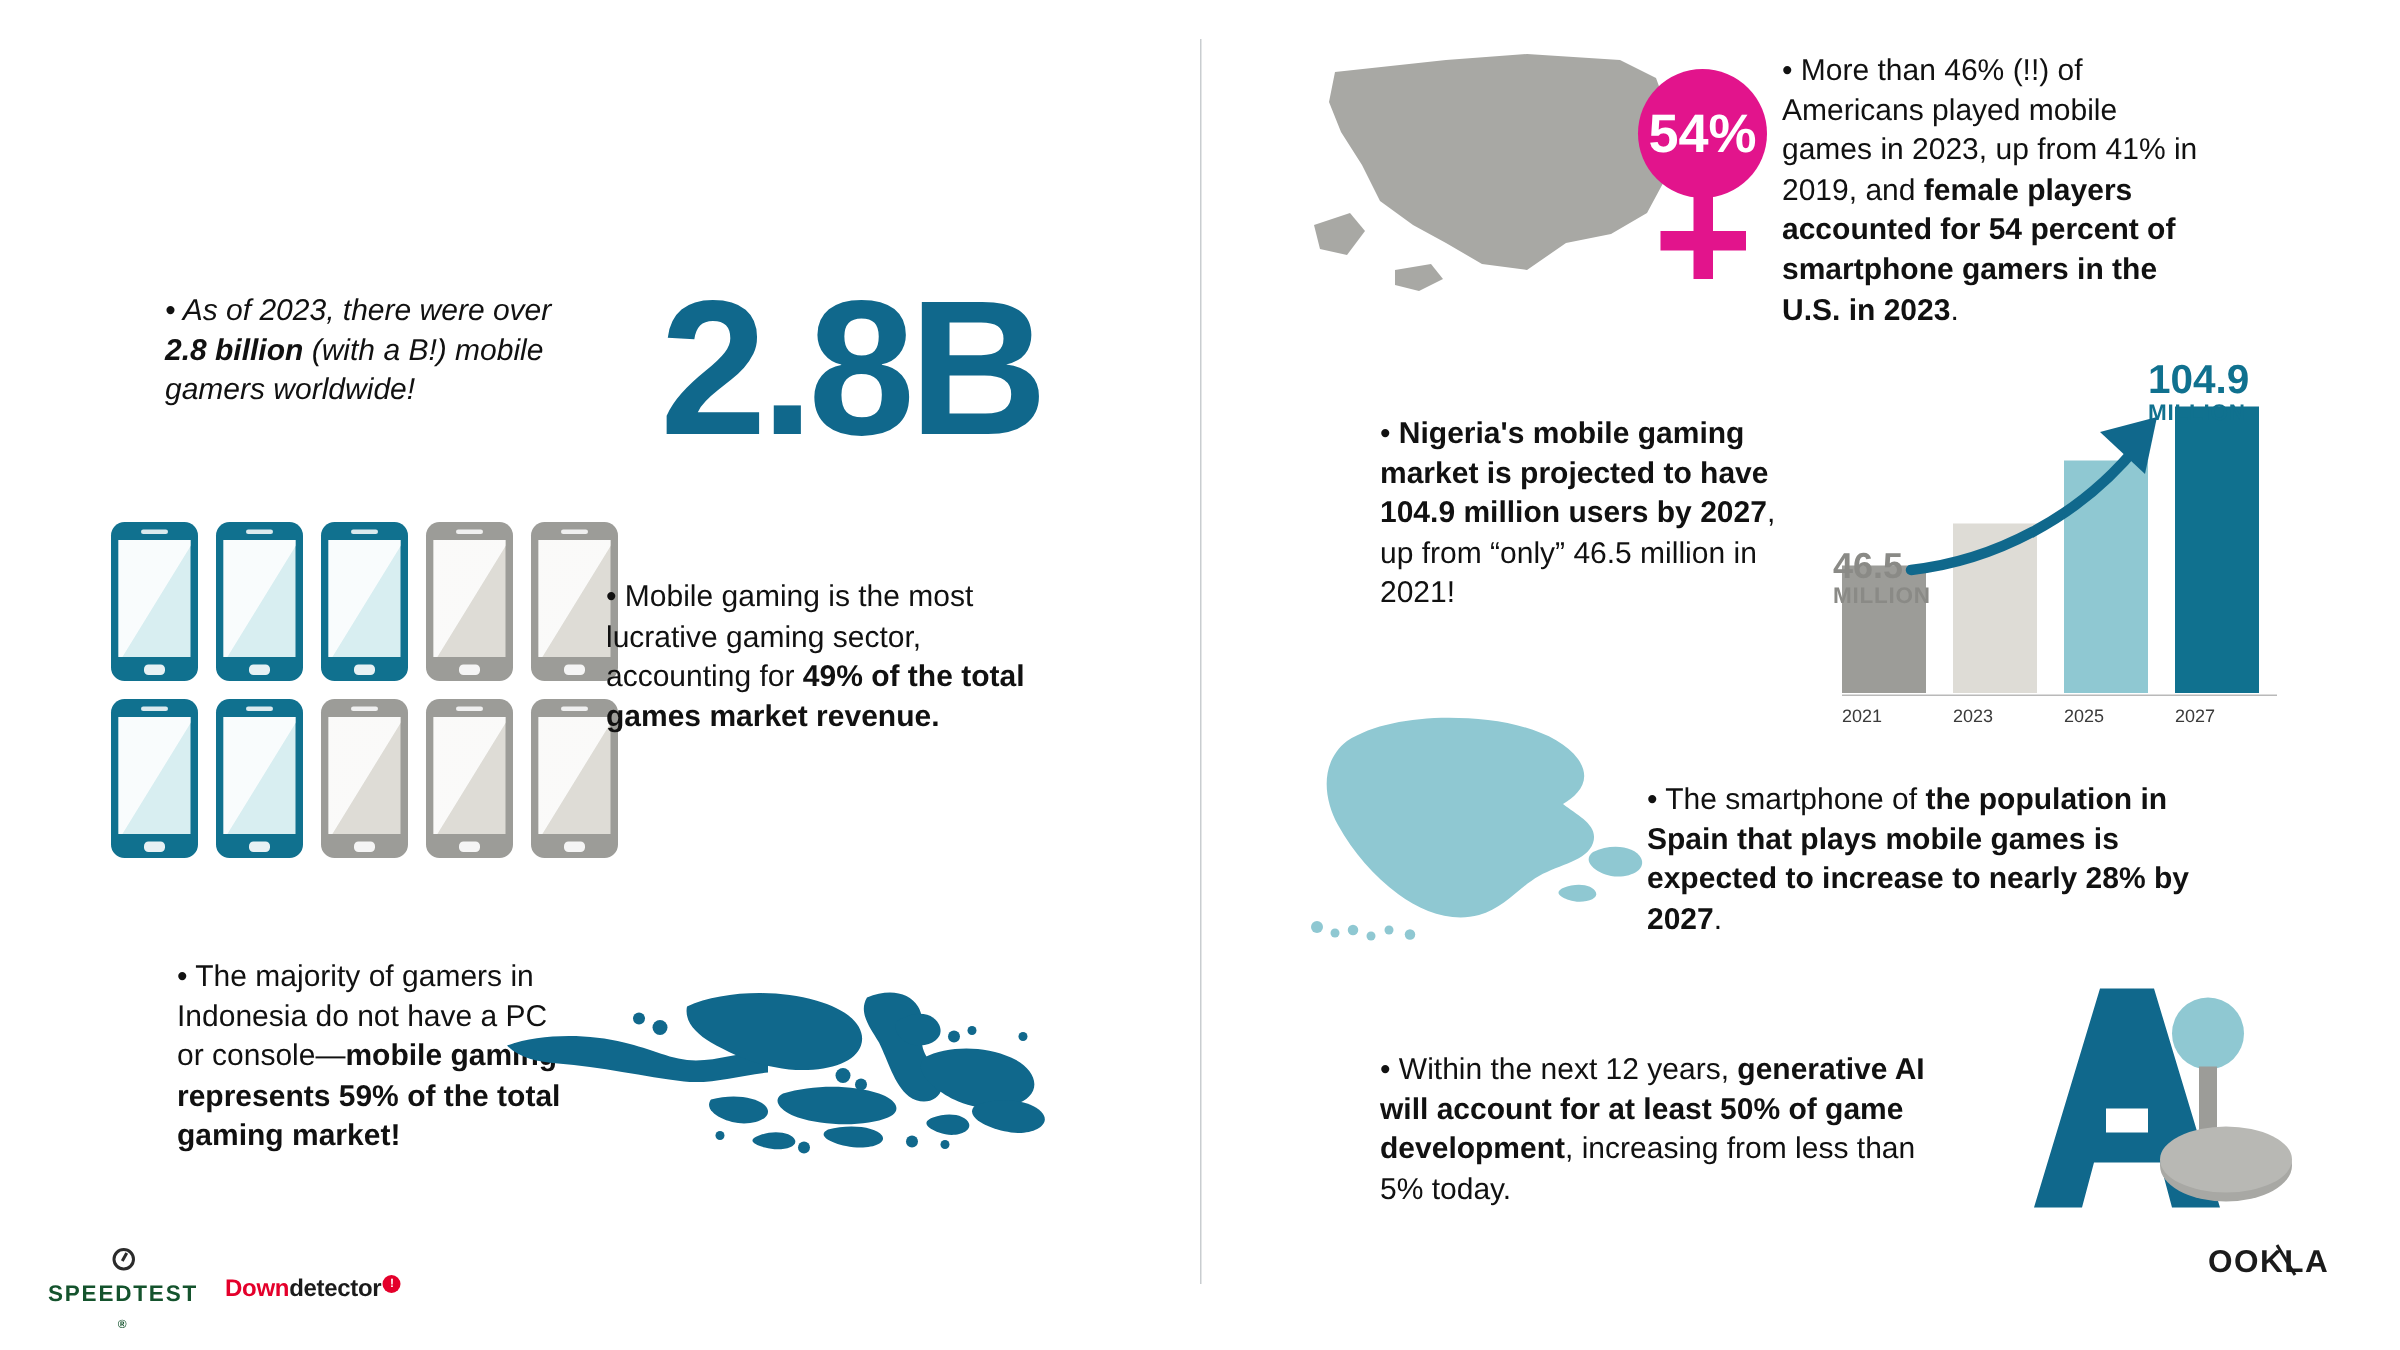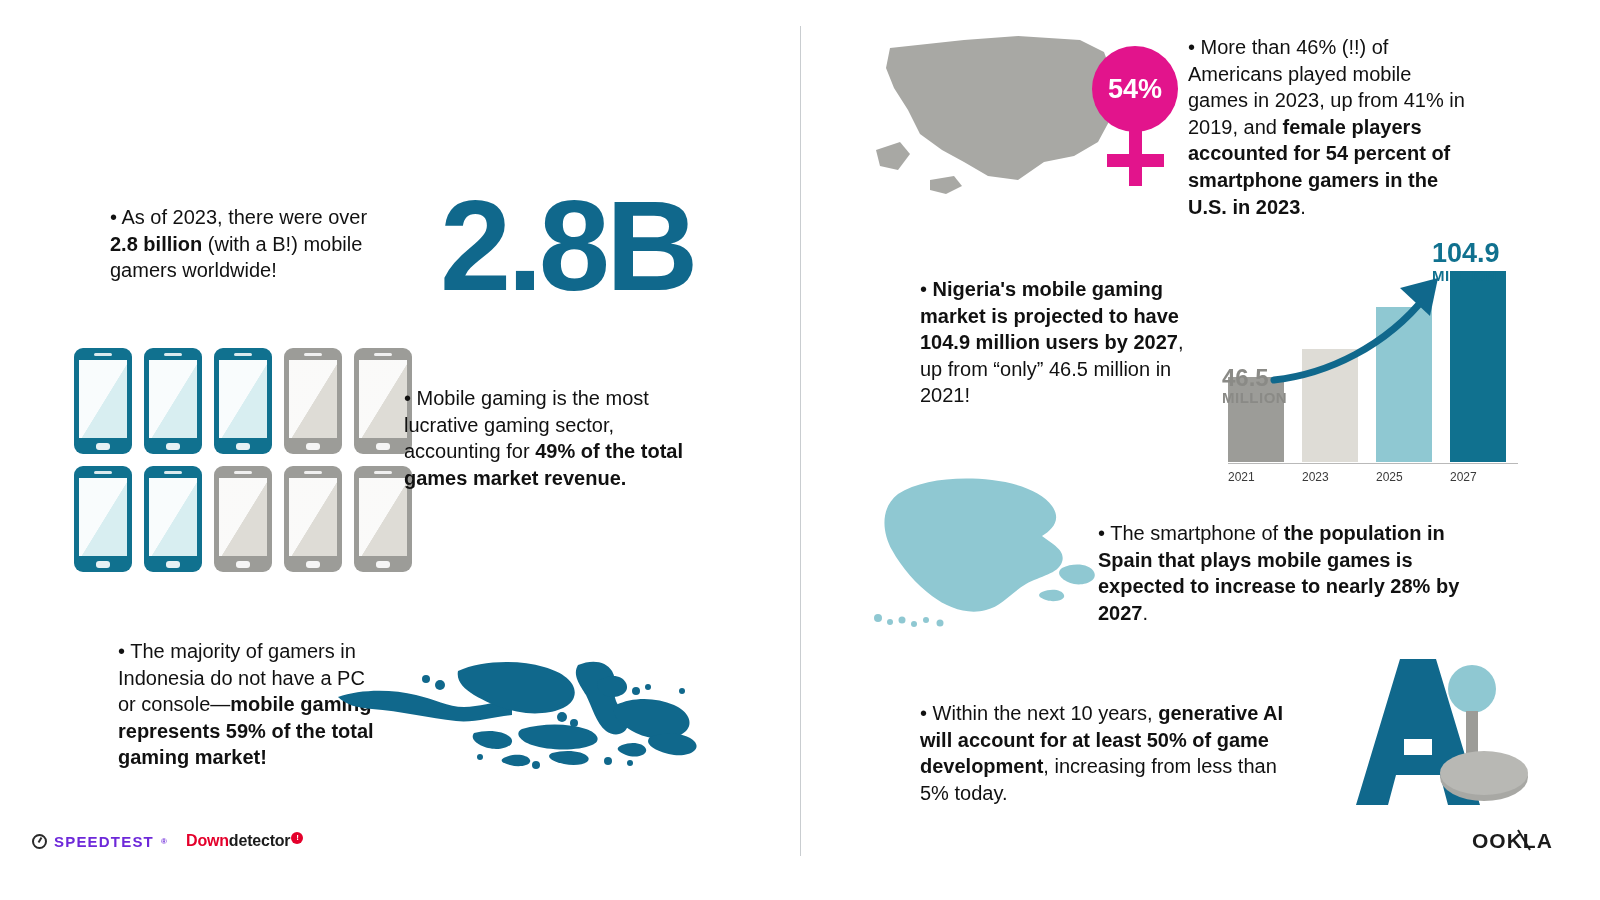--- a/index.html
+++ b/index.html
@@ -41,21 +41,21 @@
     font-weight: bold;
     letter-spacing: -4px;
     color: #10688c;
     line-height: 1;
   }
 
   .txt { font-size: 20px; line-height: 1.33; color: #111; }
   .txt b { font-weight: bold; }
 
   .blk-1 {
-    position: absolute; left: 110px; top: 204px; width: 290px;
+    position: absolute; left: 110px; top: 194px; width: 290px; font-style: italic;
   }
   .blk-2 {
     position: absolute; left: 404px; top: 385px; width: 300px;
   }
   .blk-3 {
     position: absolute; left: 118px; top: 638px; width: 258px;
   }
 
   
   .phones {
@@ -99,21 +99,21 @@
   
   .indonesia { position: absolute; left: 330px; top: 645px; }
 
   
   .foot-left {
     position: absolute; left: 32px; top: 832px;
     display: flex; align-items: center; gap: 18px;
   }
   .speedtest {
     display: flex; align-items: center; gap: 7px;
-    font-size: 15px; font-weight: bold; letter-spacing: 1.2px; color: #6d28d9;
+    font-size: 15px; font-weight: bold; letter-spacing: 1.2px; color: #14532d; flex-direction: column;
   }
   .speedtest .ring {
     width: 15px; height: 15px; border-radius: 50%;
     border: 2px solid #2b2b2b; position: relative;
   }
   .speedtest .ring::after {
     content: ""; position: absolute; left: 5px; top: 1px;
     width: 2px; height: 6px; background: #2b2b2b; transform: rotate(30deg);
   }
   .speedtest sup { font-size: 8px; vertical-align: super; }
@@ -128,21 +128,21 @@
     text-align: center; vertical-align: super; margin-left: 1px;
   }
   .ookla-wrap { position: absolute; right: 36px; top: 826px; }
 
   
   .usmap { position: absolute; left: 868px; top: 30px; }
   .venus {
     position: absolute; left: 1092px; top: 46px;
     width: 86px; height: 86px; border-radius: 50%;
     background: #e2148c;
-    color: #fff; font-size: 27px; font-weight: bold;
+    color: #fff; font-size: 36px; font-weight: bold;
     display: flex; align-items: center; justify-content: center;
   }
   .venus-stem {
     position: absolute; left: 1129px; top: 130px;
     width: 13px; height: 56px; background: #e2148c;
   }
   .venus-cross {
     position: absolute; left: 1107px; top: 154px;
     width: 57px; height: 13px; background: #e2148c;
   }
@@ -372,21 +372,21 @@
           <circle cx="84" cy="153" r="3.5"></circle>
       </g>
     </svg>
   </div>
 
   <div class="blk-6 txt">
     <span>• The smartphone of </span><b>the population in Spain that plays mobile games is expected to increase to nearly 28% by 2027</b><span>.</span>
   </div>
 
   <div class="blk-7 txt">
-    <span>• Within the next 10 years, </span><b>generative AI will account for at least 50% of game development</b><span>, increasing from less than 5% today.</span>
+    <span>• Within the next 12 years, </span><b>generative AI will account for at least 50% of game development</b><span>, increasing from less than 5% today.</span>
   </div>
 
   <div class="ai-art">
     <svg width="180" height="160" viewBox="0 0 180 160" xmlns="http://www.w3.org/2000/svg">
       <path d="M4 150 L48 4 L84 4 L128 150 L96 150 L88 120 L44 120 L36 150 Z" fill="#10688c"></path>
       <rect x="52" y="84" width="28" height="16" fill="#ffffff"></rect>
       <circle cx="120" cy="34" r="24" fill="#8fc8d2"></circle>
       <rect x="114" y="56" width="12" height="52" fill="#9c9c98"></rect>
       <ellipse cx="132" cy="122" rx="44" ry="24" fill="#a8a8a4"></ellipse>
       <ellipse cx="132" cy="118" rx="44" ry="22" fill="#b8b8b4"></ellipse>

